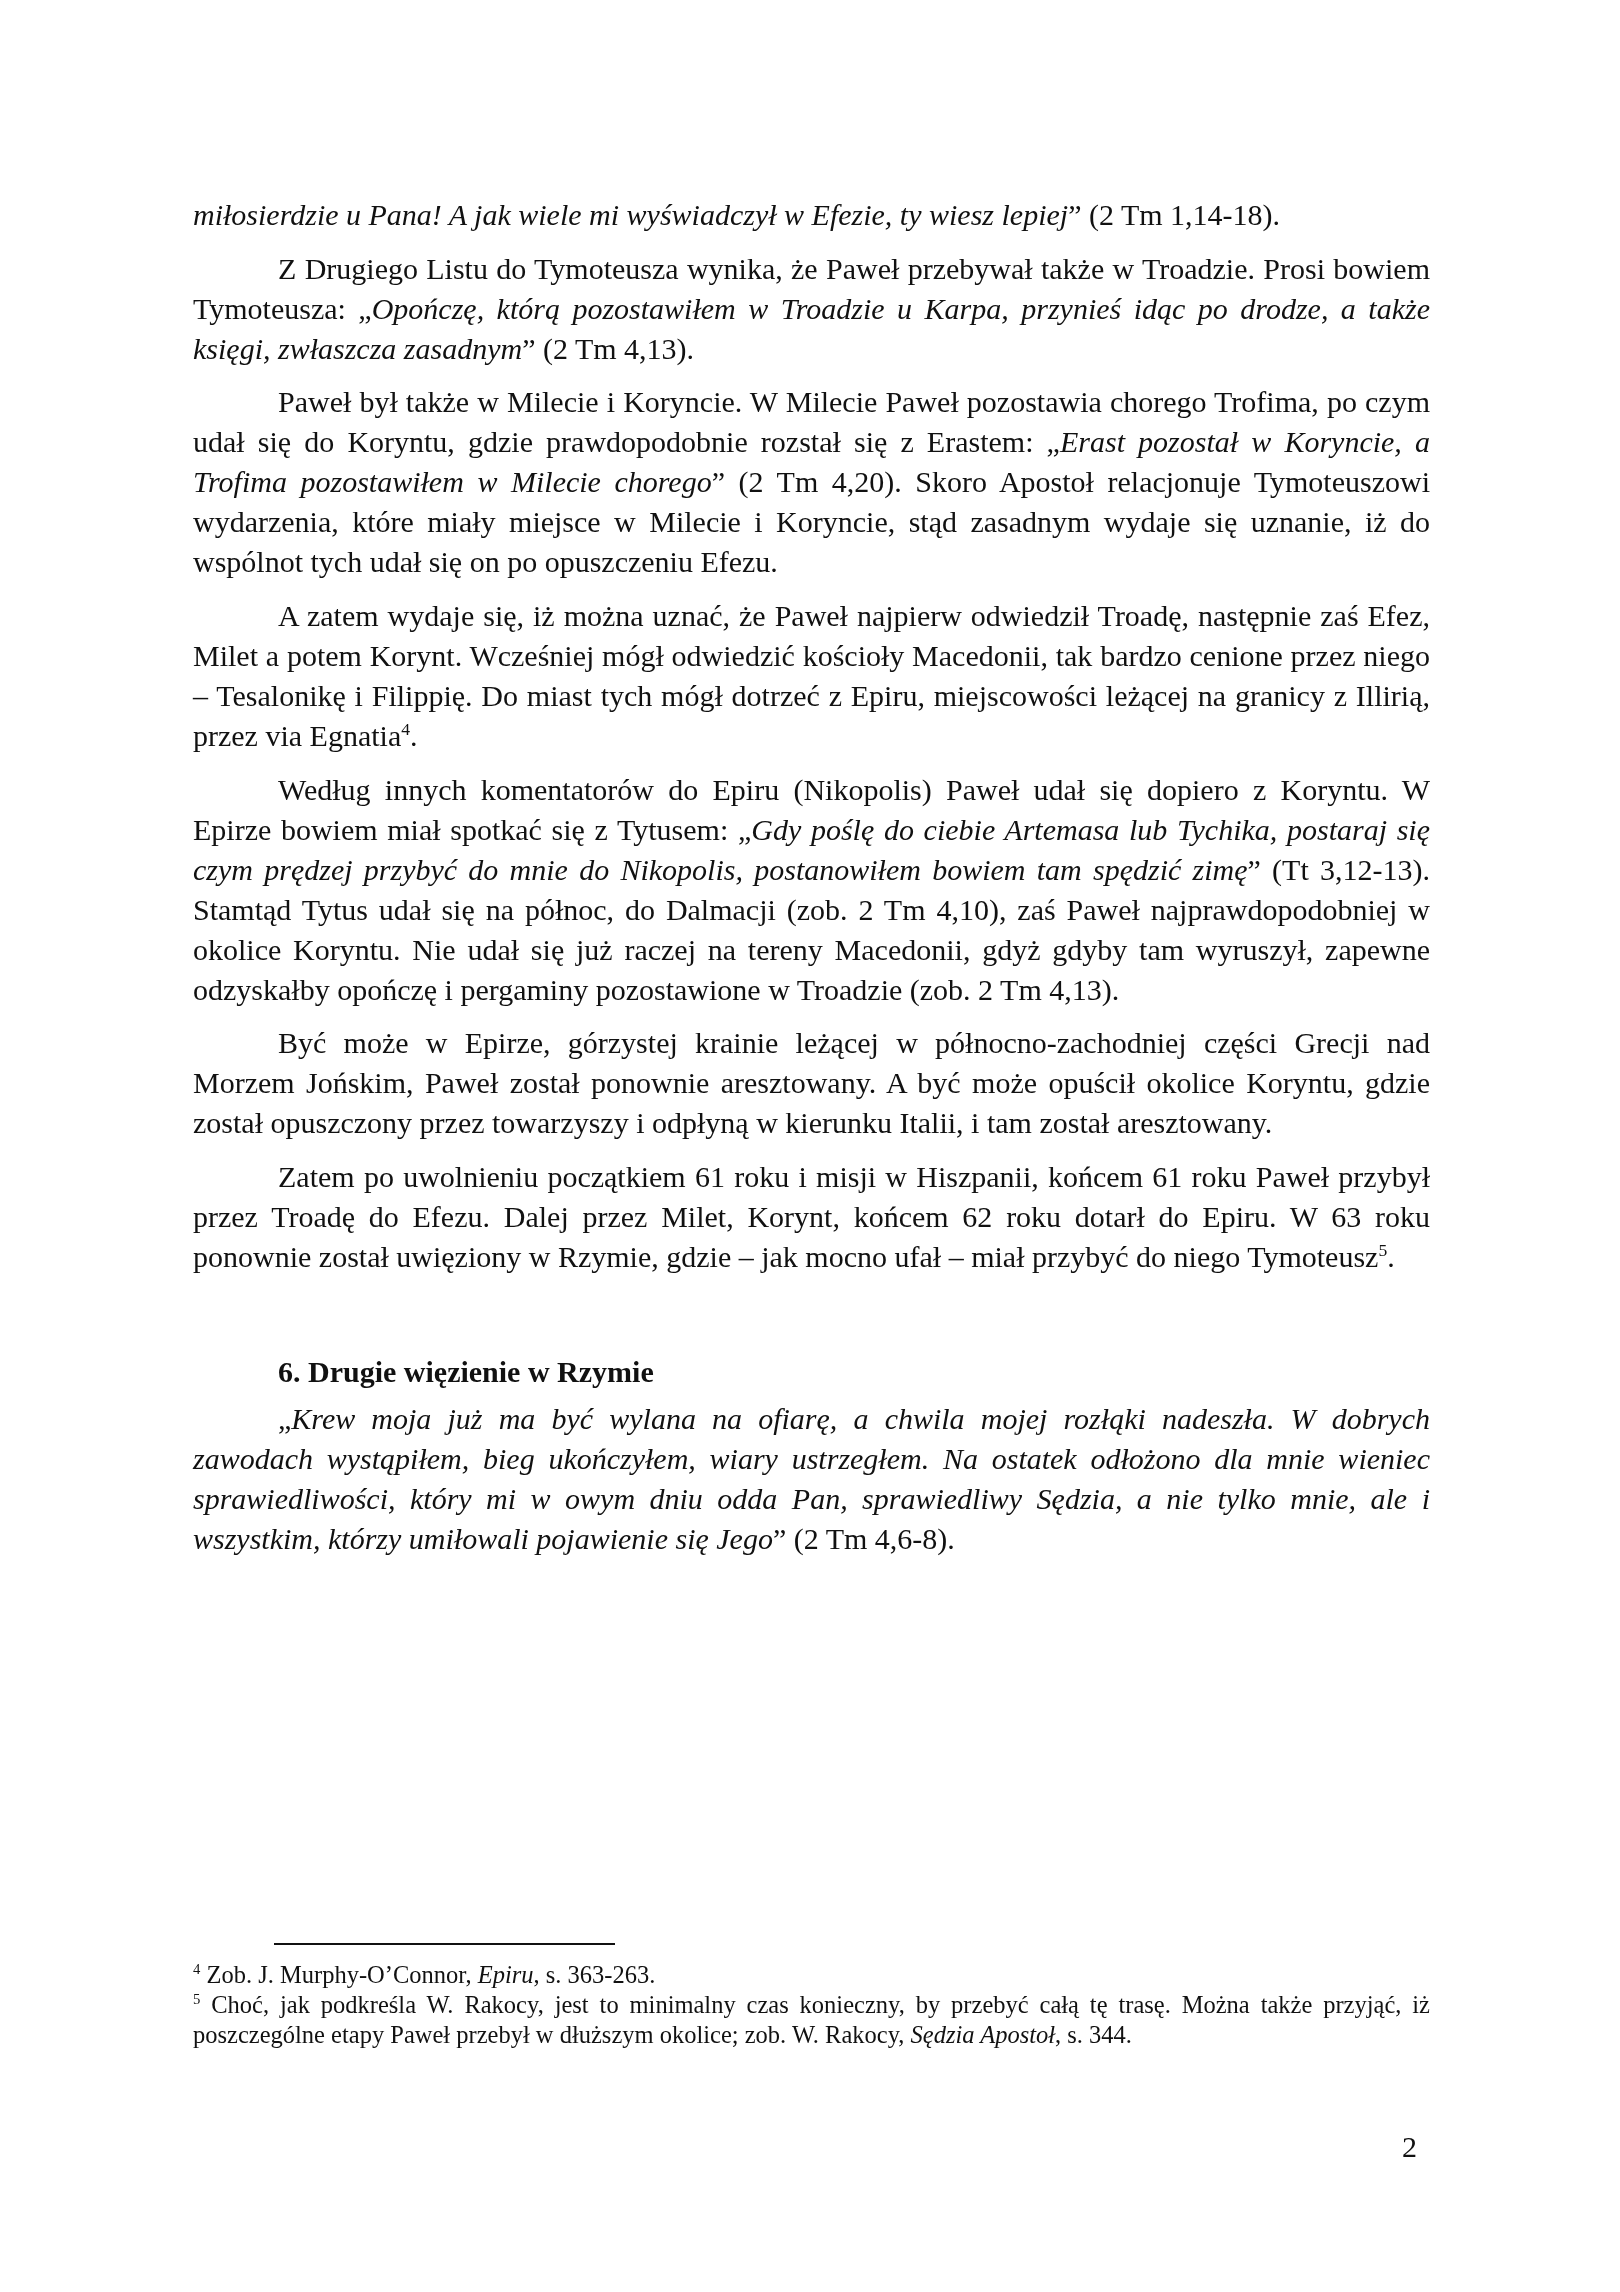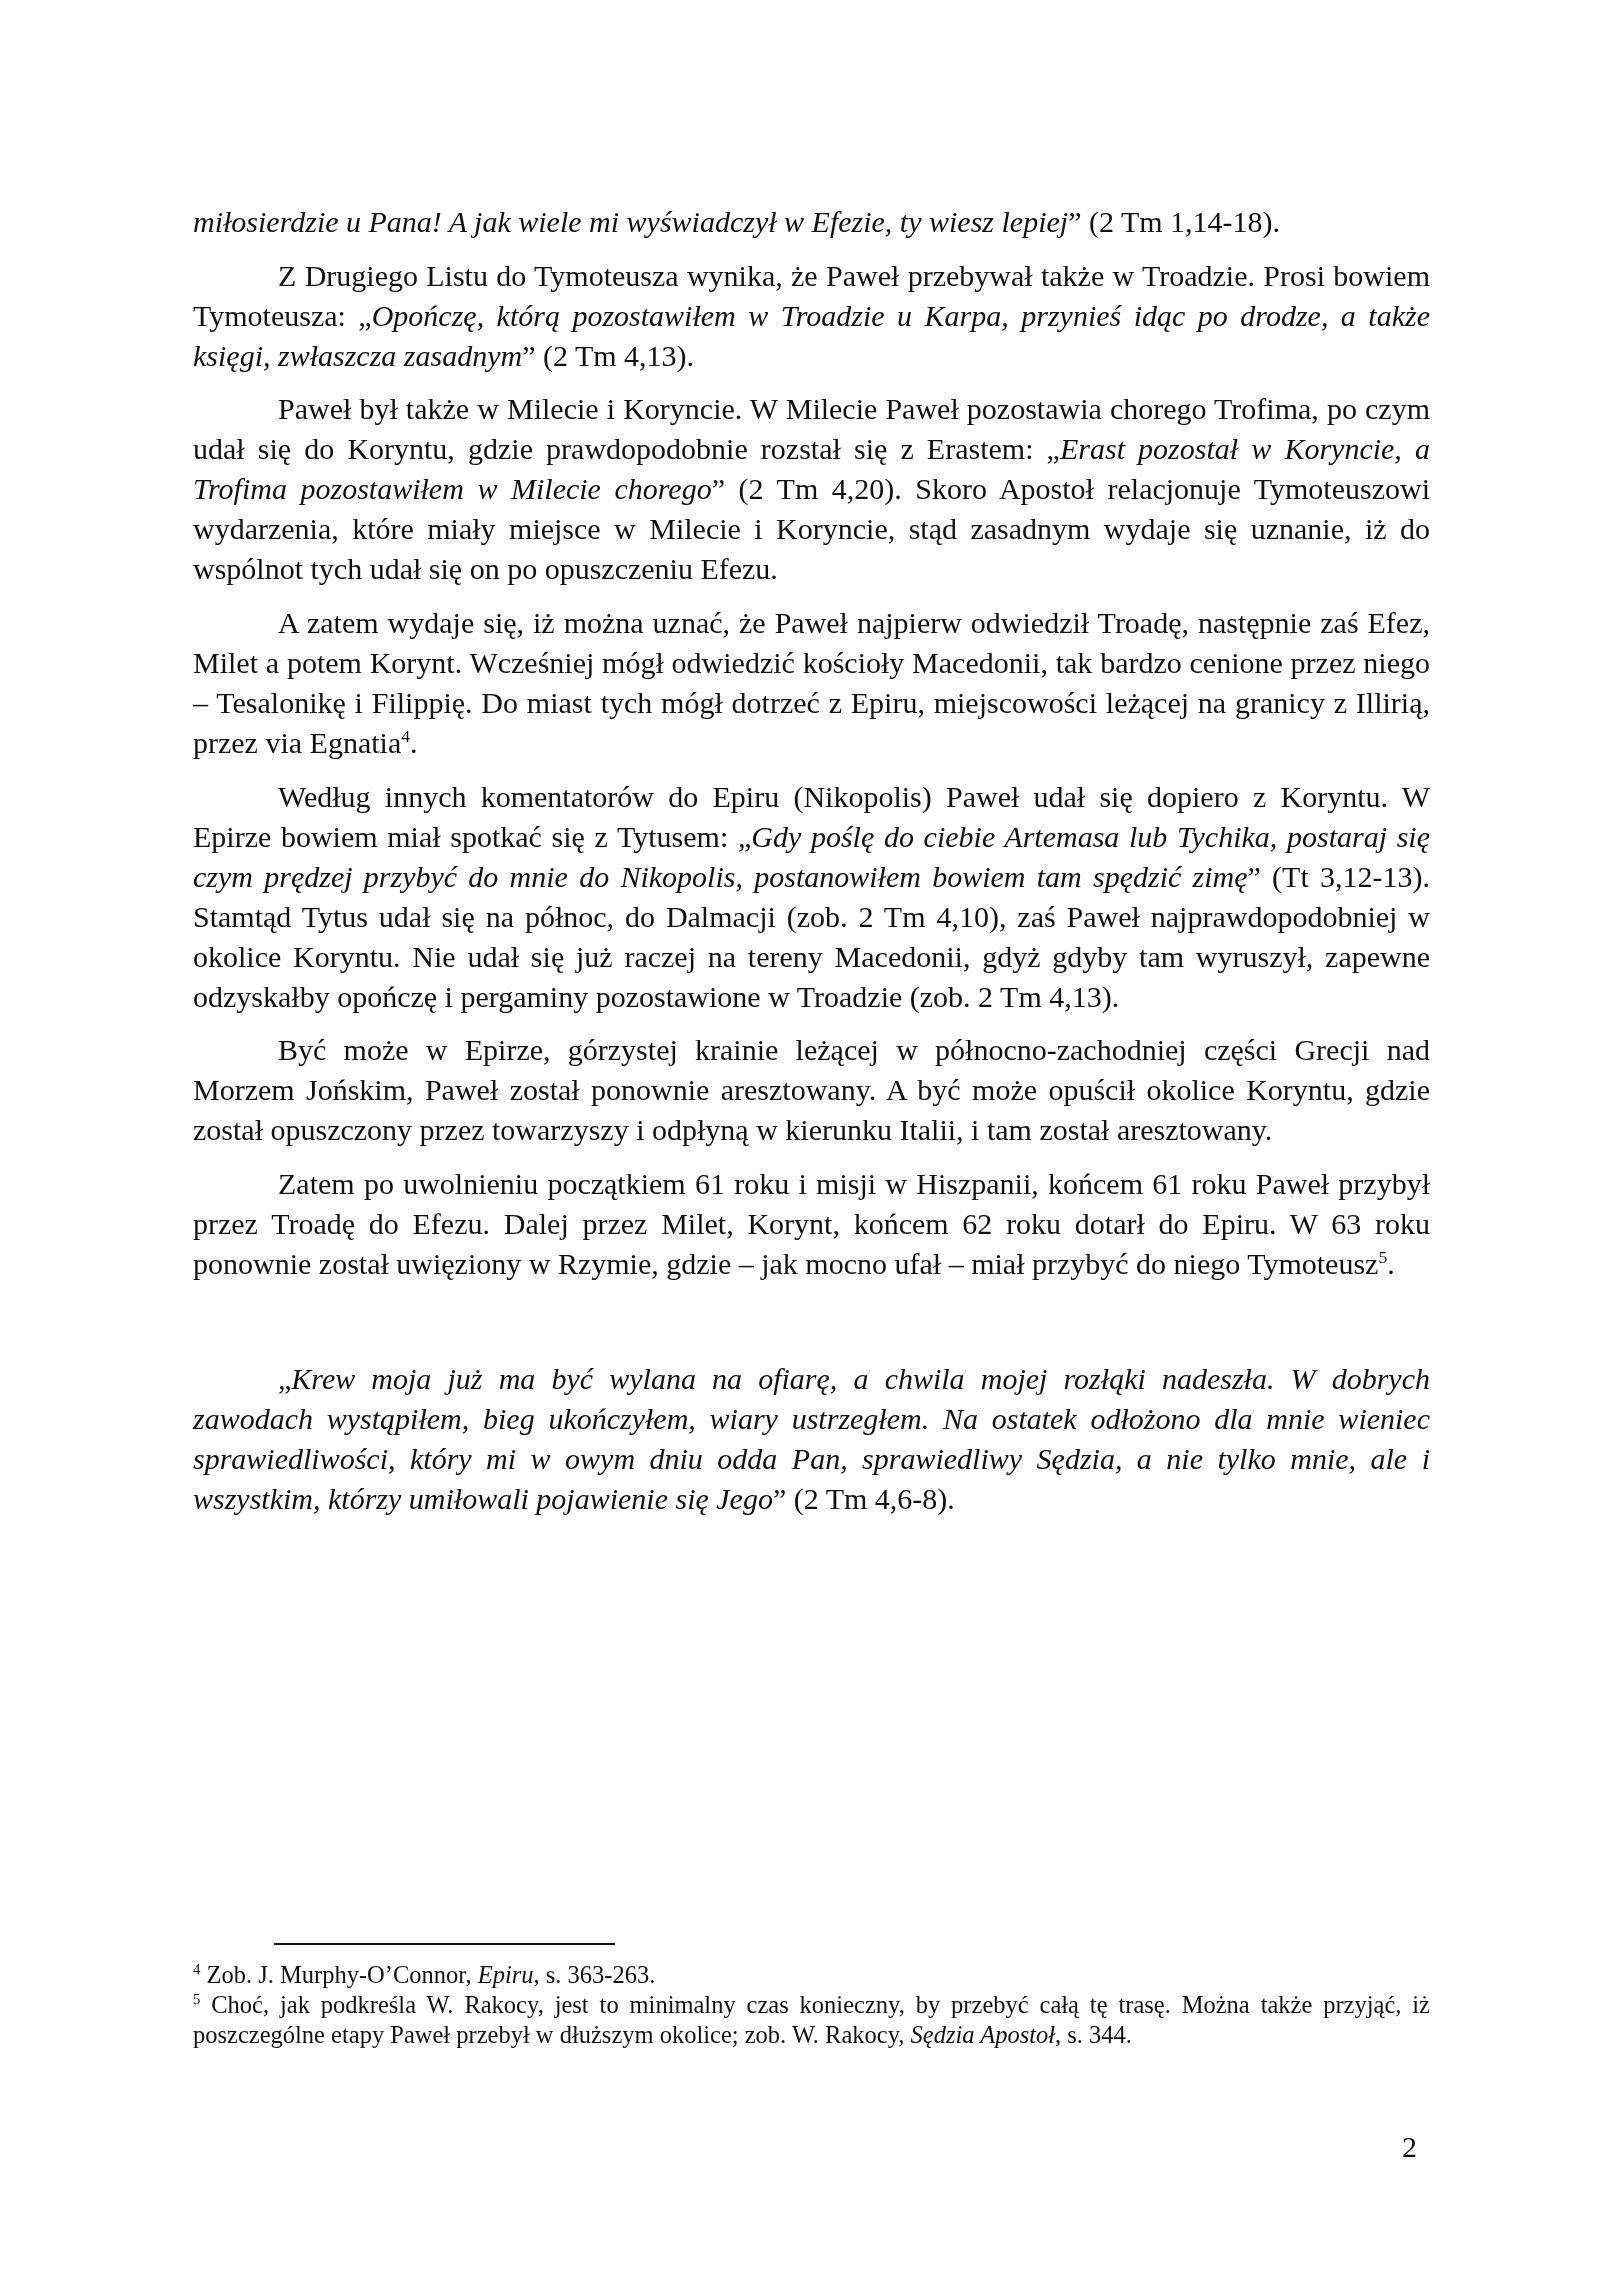--- a/index.html
+++ b/index.html
@@ -11,21 +11,21 @@
       width: 1620px;
       height: 2293px;
       position: relative;
       overflow: hidden;
       font-family: "Liberation Serif", "DejaVu Serif", serif;
       color: #111111;
     }
     .page {
       position: absolute;
       left: 193px;
-      top: 202px;
+      top: 195px;
       width: 1237px;
     }
     .p {
       font-size: 30px;
       line-height: 40px;
       text-align: justify;
       margin: 0 0 13.7px 0;
     }
     .p.indent { text-indent: 85px; }
     .gap-section { height: 61px; }
@@ -75,20 +75,21 @@
   <p class="p"><i>miłosierdzie u Pana! A jak wiele mi wyświadczył w Efezie, ty wiesz lepiej</i><span>” (2 Tm 1,14-18).</span></p>
   <p class="p indent"><span>Z Drugiego Listu do Tymoteusza wynika, że Paweł przebywał także w Troadzie. Prosi bowiem Tymoteusza: „</span><i>Opończę, którą pozostawiłem w Troadzie u Karpa, przynieś idąc po drodze, a także księgi, zwłaszcza zasadnym</i><span>” (2 Tm 4,13).</span></p>
   <p class="p indent"><span>Paweł był także w Milecie i Koryncie. W Milecie Paweł pozostawia chorego Trofima, po czym udał się do Koryntu, gdzie prawdopodobnie rozstał się  z Erastem: „</span><i>Erast pozostał w Koryncie, a Trofima pozostawiłem w Milecie chorego</i><span>”  (2 Tm 4,20). Skoro Apostoł relacjonuje Tymoteuszowi wydarzenia, które miały miejsce w Milecie i Koryncie, stąd zasadnym wydaje się uznanie, iż do wspólnot tych udał się on po opuszczeniu Efezu.</span></p>
   <p class="p indent"><span>A zatem wydaje się, iż można uznać, że Paweł najpierw odwiedził Troadę, następnie zaś Efez, Milet a potem Korynt. Wcześniej mógł odwiedzić kościoły Macedonii, tak bardzo cenione przez niego – Tesalonikę i Filippię. Do miast tych mógł dotrzeć z Epiru, miejscowości leżącej na granicy z Illirią, przez via Egnatia</span><sup>4</sup><span>.</span></p>
   <p class="p indent"><span>Według innych komentatorów do Epiru (Nikopolis) Paweł udał się dopiero z Koryntu. W Epirze bowiem miał spotkać się z Tytusem: „</span><i>Gdy poślę do ciebie Artemasa lub Tychika, postaraj się czym prędzej przybyć do mnie do Nikopolis, postanowiłem bowiem tam spędzić zimę</i><span>” (Tt 3,12-13). Stamtąd Tytus udał się na północ, do Dalmacji (zob. 2 Tm 4,10), zaś Paweł najprawdopodobniej w okolice Koryntu. Nie udał się już raczej na tereny Macedonii, gdyż gdyby tam wyruszył, zapewne odzyskałby opończę i pergaminy pozostawione w Troadzie (zob. 2 Tm 4,13).</span></p>
   <p class="p indent"><span>Być może w Epirze, górzystej krainie leżącej w północno-zachodniej części Grecji nad Morzem Jońskim, Paweł został ponownie aresztowany. A być może opuścił okolice Koryntu, gdzie został opuszczony przez towarzyszy i odpłyną w kierunku Italii, i tam został aresztowany.</span></p>
   <p class="p indent"><span>Zatem po uwolnieniu początkiem 61 roku i misji w Hiszpanii, końcem 61 roku Paweł przybył przez Troadę do Efezu. Dalej przez Milet, Korynt, końcem 62 roku dotarł do Epiru. W 63 roku ponownie został uwięziony w Rzymie, gdzie – jak mocno ufał – miał przybyć do niego Tymoteusz</span><sup>5</sup><span>.</span></p>
 
   <div class="gap-section"></div>
 
+  <h2 class="heading">6. Drugie więzienie w Rzymie</h2>
   <p class="p indent" id="epigraph"><span>„</span><i>Krew moja już ma być wylana na ofiarę, a chwila mojej rozłąki nadeszła.  W dobrych zawodach wystąpiłem, bieg ukończyłem, wiary ustrzegłem. Na ostatek odłożono dla mnie wieniec sprawiedliwości, który mi w owym dniu odda Pan, sprawiedliwy Sędzia, a nie tylko mnie, ale i wszystkim, którzy umiłowali pojawienie się Jego</i><span>” (2 Tm 4,6-8).</span></p>
 </div>
 
 <div class="fn-rule"></div>
 
 <div class="footnotes">
   <p class="fn"><sup>4</sup><span> Zob. J. Murphy-O’Connor, </span><i>Epiru</i><span>, s. 363-263.</span></p>
   <p class="fn"><sup>5</sup><span> Choć, jak podkreśla W. Rakocy, jest to minimalny czas konieczny, by przebyć całą tę trasę. Można także przyjąć, iż poszczególne etapy Paweł przebył w dłuższym okolice; zob. W. Rakocy, </span><i>Sędzia Apostoł</i><span>, s. 344.</span></p>
 </div>
 

